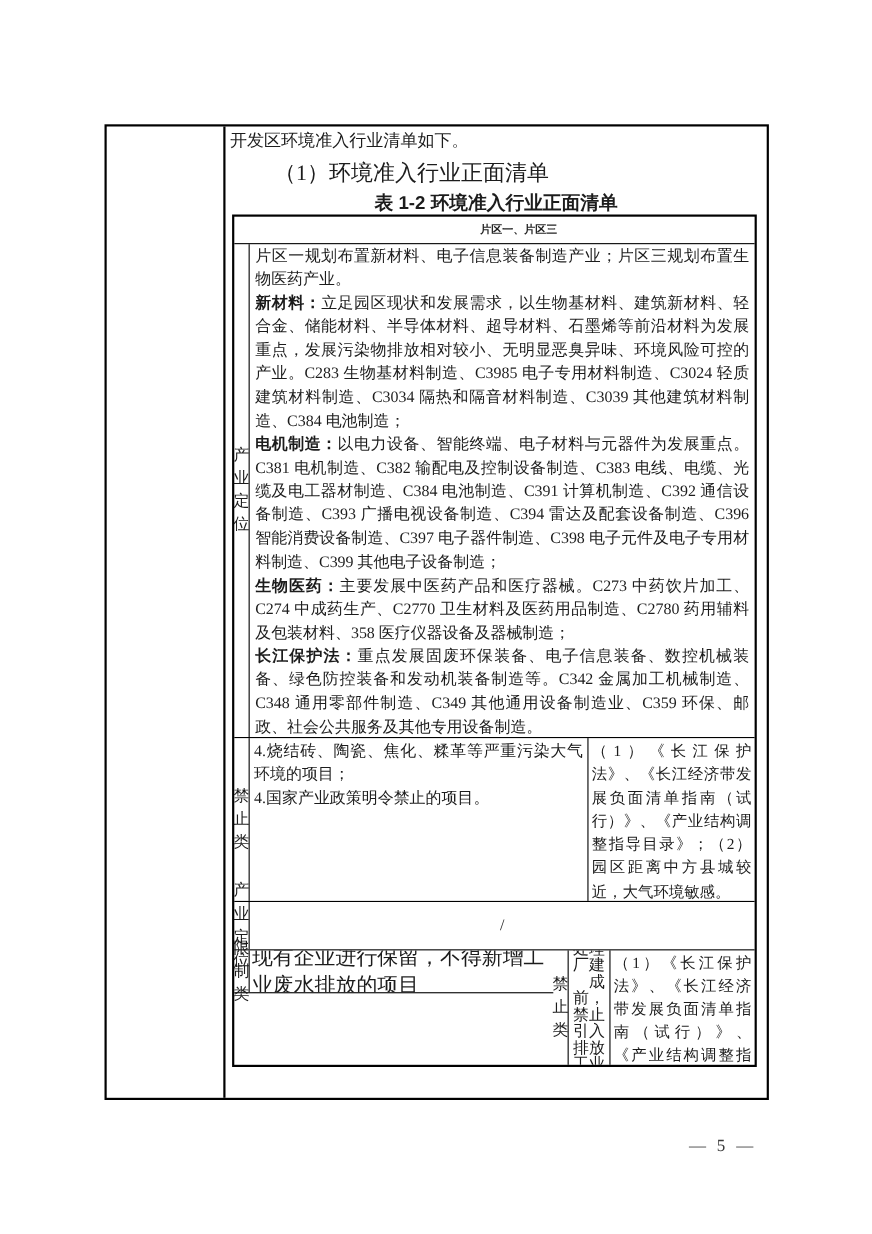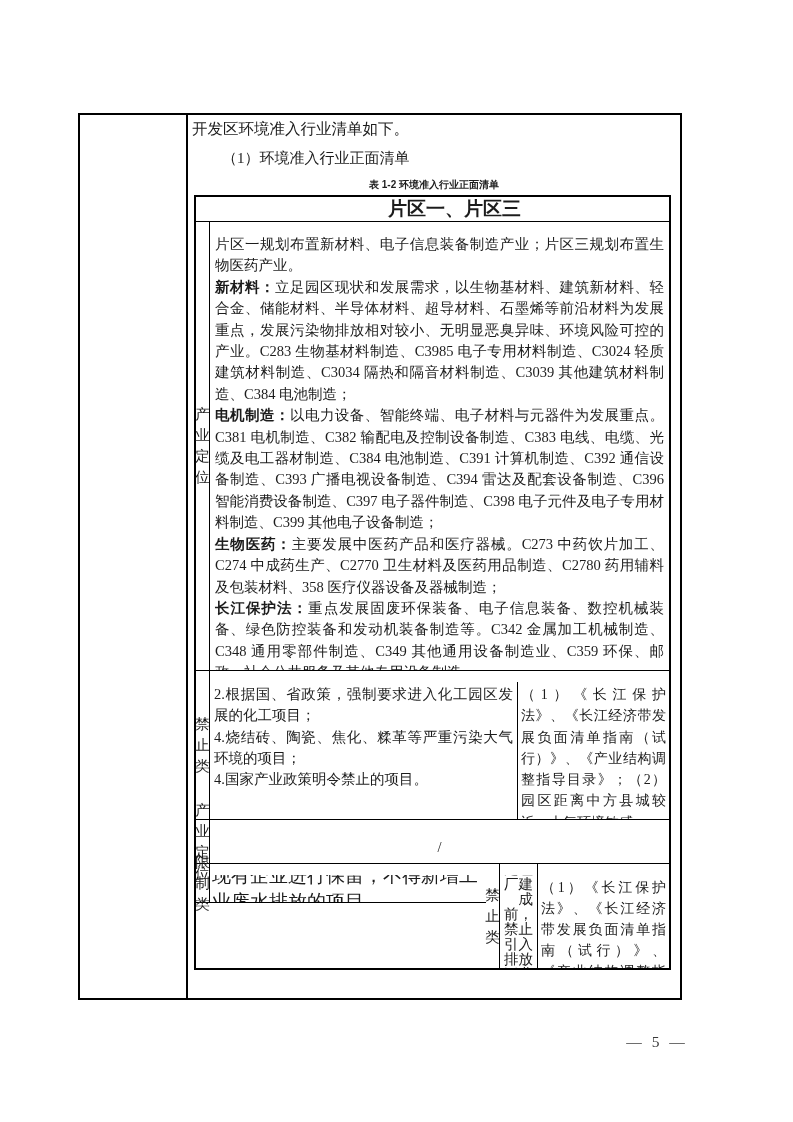--- a/index.html
+++ b/index.html
@@ -2,58 +2,58 @@
 <html><head>
 <meta charset="utf-8">
 <style>
   html,body { margin:0; padding:0; background:#ffffff; }
   .page {
     position:relative; width:793px; height:1122px; background:#ffffff;
     font-family:"Liberation Serif","DejaVu Serif",serif; color:#1c1c1c;
     overflow:hidden;
   }
   .outer {
-    position:absolute; left:78px; top:113px; width:604px; height:887px;
+    position:absolute; left:95px; top:113px; width:604px; height:887px;
     border:2px solid #000; box-sizing:border-box; display:flex;
   }
   .outer-left { width:108px; flex:none; border-right:2px solid #000; box-sizing:border-box; }
   .outer-main { flex:1; box-sizing:border-box; padding:2px 4px 0 4px; overflow:hidden; }
 
   .intro   { margin:1px 0 0 0; font-size:15.5px; line-height:21px; }
-  .subhead { margin:9px 0 0 0; font-size:15px; line-height:21px; text-indent:2em; }
+  .subhead { margin:9px 0 0 0; font-size:20px; line-height:21px; text-indent:2em; }
   .caption {
-    margin:8px 0 2px 0; font-size:10px; line-height:16px; font-weight:700;
+    margin:8px 0 2px 0; font-size:17px; line-height:16px; font-weight:700;
     text-align:center; font-family:"Liberation Sans","DejaVu Sans",sans-serif;
   }
 
   .itable {
     margin-left:2px; width:477px; border:2px solid #000; box-sizing:border-box;
     font-size:14.5px;
   }
   .itable > div { border-bottom:1px solid #000; box-sizing:border-box; }
   .itable > div:last-child { border-bottom:none; }
 
   .it-header {
     height:25px; display:flex; align-items:center; justify-content:center;
-    font-weight:700; font-size:19px;
+    font-weight:700; font-size:10px;
     font-family:"Liberation Sans","DejaVu Sans",sans-serif;
     padding-left:44px;
   }
   .it-row { display:flex; }
   .row-industry  { height:449px; }
   .row-prohibit  { height:149px; }
   .row-industry2 { height:44px; }
   .row-bottom    { height:104px; }
 
   .lbl {
     width:14px; flex:none; border-right:1px solid #000; box-sizing:border-box;
     display:flex; align-items:center; justify-content:center;
     text-align:center; white-space:pre-line; line-height:21px; font-size:14.5px;
   }
-  .cell { box-sizing:border-box; overflow:hidden;margin-top:11px; }
+  .cell { box-sizing:border-box; overflow:hidden; }
   .cell-industry { flex:1; padding:1px 5px 0 5px; line-height:21.4px; text-align:justify; }
   .cell-industry p { margin:0; }
   .cell-industry b { font-family:"Liberation Sans","DejaVu Sans",sans-serif; }
   .cell-mid {
     width:308px; flex:none; border-right:1px solid #000;
     padding:2px 4px; line-height:21.3px; text-align:justify;
   }
   .cell-right { flex:1; padding:2px 3px; font-size:14px; line-height:21.3px; text-align:justify; }
   .cell-slash { flex:1; display:flex; align-items:center; justify-content:center; }
 
@@ -95,21 +95,20 @@
             <p><b>电机制造：</b><span>以电力设备、智能终端、电子材料与元器件为发展重点。C381 电机制造、C382 输配电及控制设备制造、C383 电线、电缆、光缆及电工器材制造、C384 电池制造、C391 计算机制造、C392 通信设备制造、C393 广播电视设备制造、C394 雷达及配套设备制造、C396 智能消费设备制造、C397 电子器件制造、C398 电子元件及电子专用材料制造、C399 其他电子设备制造；</span></p>
             <p><b>生物医药：</b><span>主要发展中医药产品和医疗器械。C273 中药饮片加工、C274 中成药生产、C2770 卫生材料及医药用品制造、C2780 药用辅料及包装材料、358 医疗仪器设备及器械制造；</span></p>
             <p><b>长江保护法：</b><span>重点发展固废环保装备、电子信息装备、数控机械装备、绿色防控装备和发动机装备制造等。C342 金属加工机械制造、C348 通用零部件制造、C349 其他通用设备制造业、C359 环保、邮政、社会公共服务及其他专用设备制造。</span></p>
           </div>
         </div>
 
         <div class="it-row row-prohibit">
           <div class="lbl">禁 止
 类</div>
           <div class="cell cell-mid">
-            <div>2.根据国、省政策，强制要求进入化工园区发展的化工项目；</div>
             <div>4.烧结砖、陶瓷、焦化、糅革等严重污染大气环境的项目；</div>
             <div>4.国家产业政策明令禁止的项目。</div>
           </div>
           <div class="cell cell-right">（1）《长江保护法》、《长江经济带发展负面清单指南（试行）》、《产业结构调整指导目录》；（2）园区距离中方县城较近，大气环境敏感。</div>
         </div>
 
 
         <div class="it-row row-industry2">
           <div class="lbl">产业
 定位</div>

